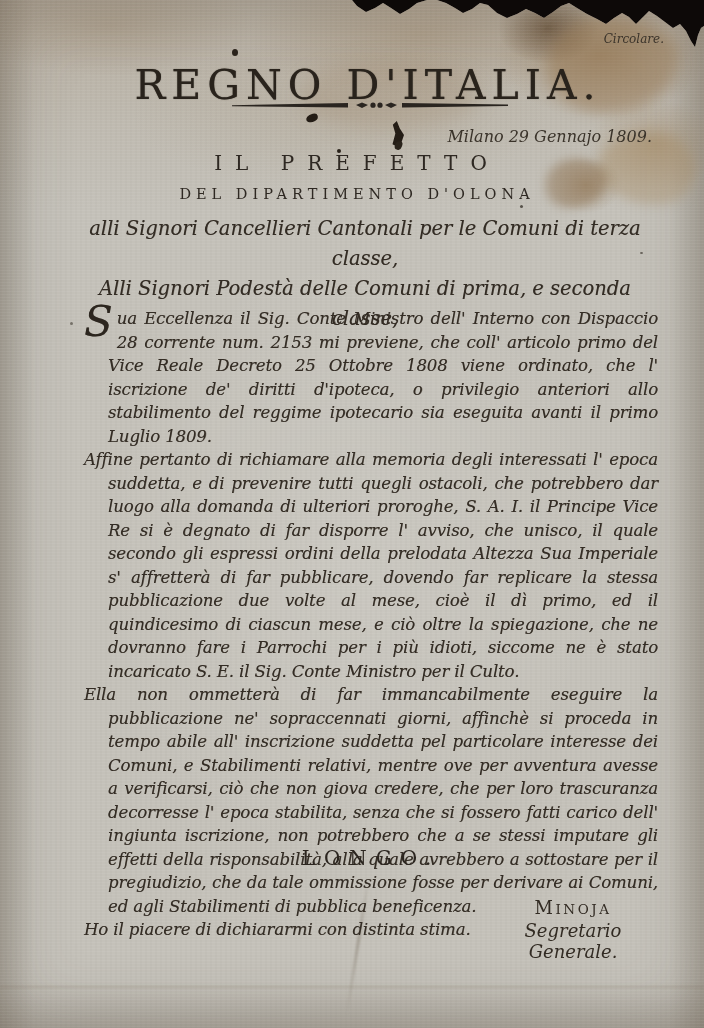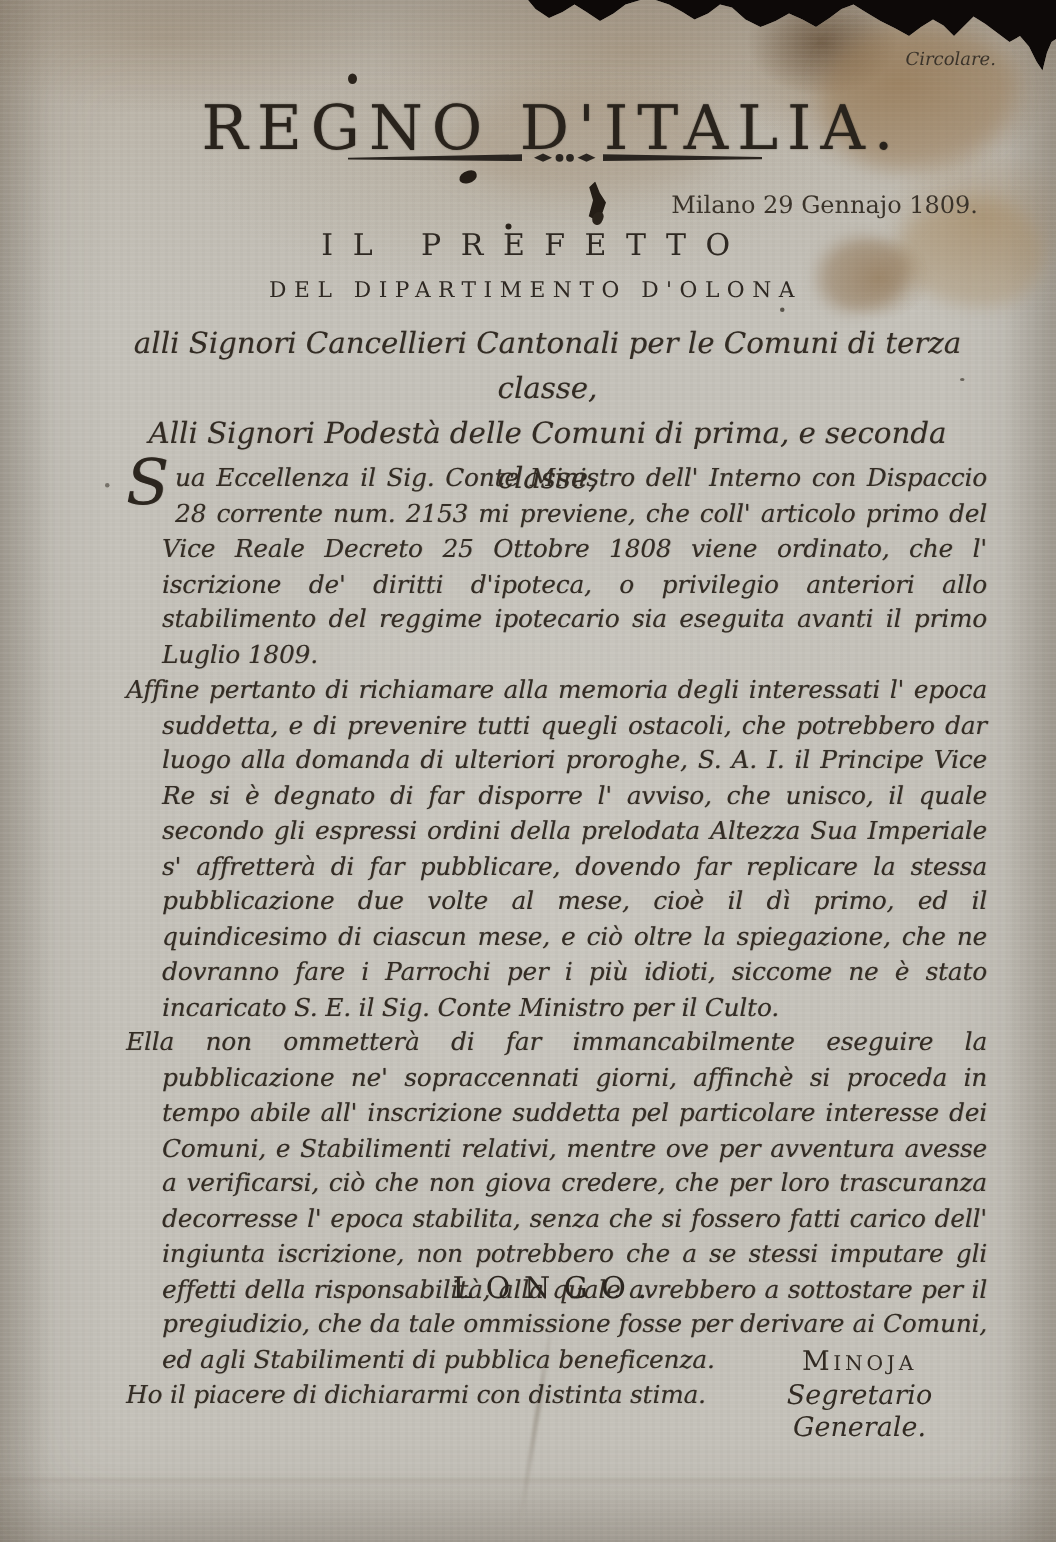--- a/index.html
+++ b/index.html
@@ -85,21 +85,21 @@
   }
   .rule-svg { position: absolute; top: 100px; left: 230px; }
   .refblock {
     position: absolute; top: 92px; left: 26px; width: 92px;
     text-align: center; font-style: italic; font-size: 16px;
     line-height: 22px; color: #352e26;
   }
   .flourish-svg { display: block; margin: 2px auto 0; }
   .dateline {
     position: absolute; top: 127px; right: 52px;
-    font-size: 16px; color: #3a332a; text-align: right;
+    font-style: italic; font-size: 16px; color: #3a332a; text-align: right;
   }
   .heading {
     position: absolute; top: 151px; left: 60px; right: 50px; margin: 0;
     text-align: center; font-size: 20px; font-weight: 400;
     letter-spacing: 13px; color: #2e2822;
   }
   .subheading {
     position: absolute; top: 182px; left: 60px; right: 50px; margin: 4px;
     text-align: center; font-size: 14.5px; font-weight: 400;
     letter-spacing: 5px; color: #2e2822;

